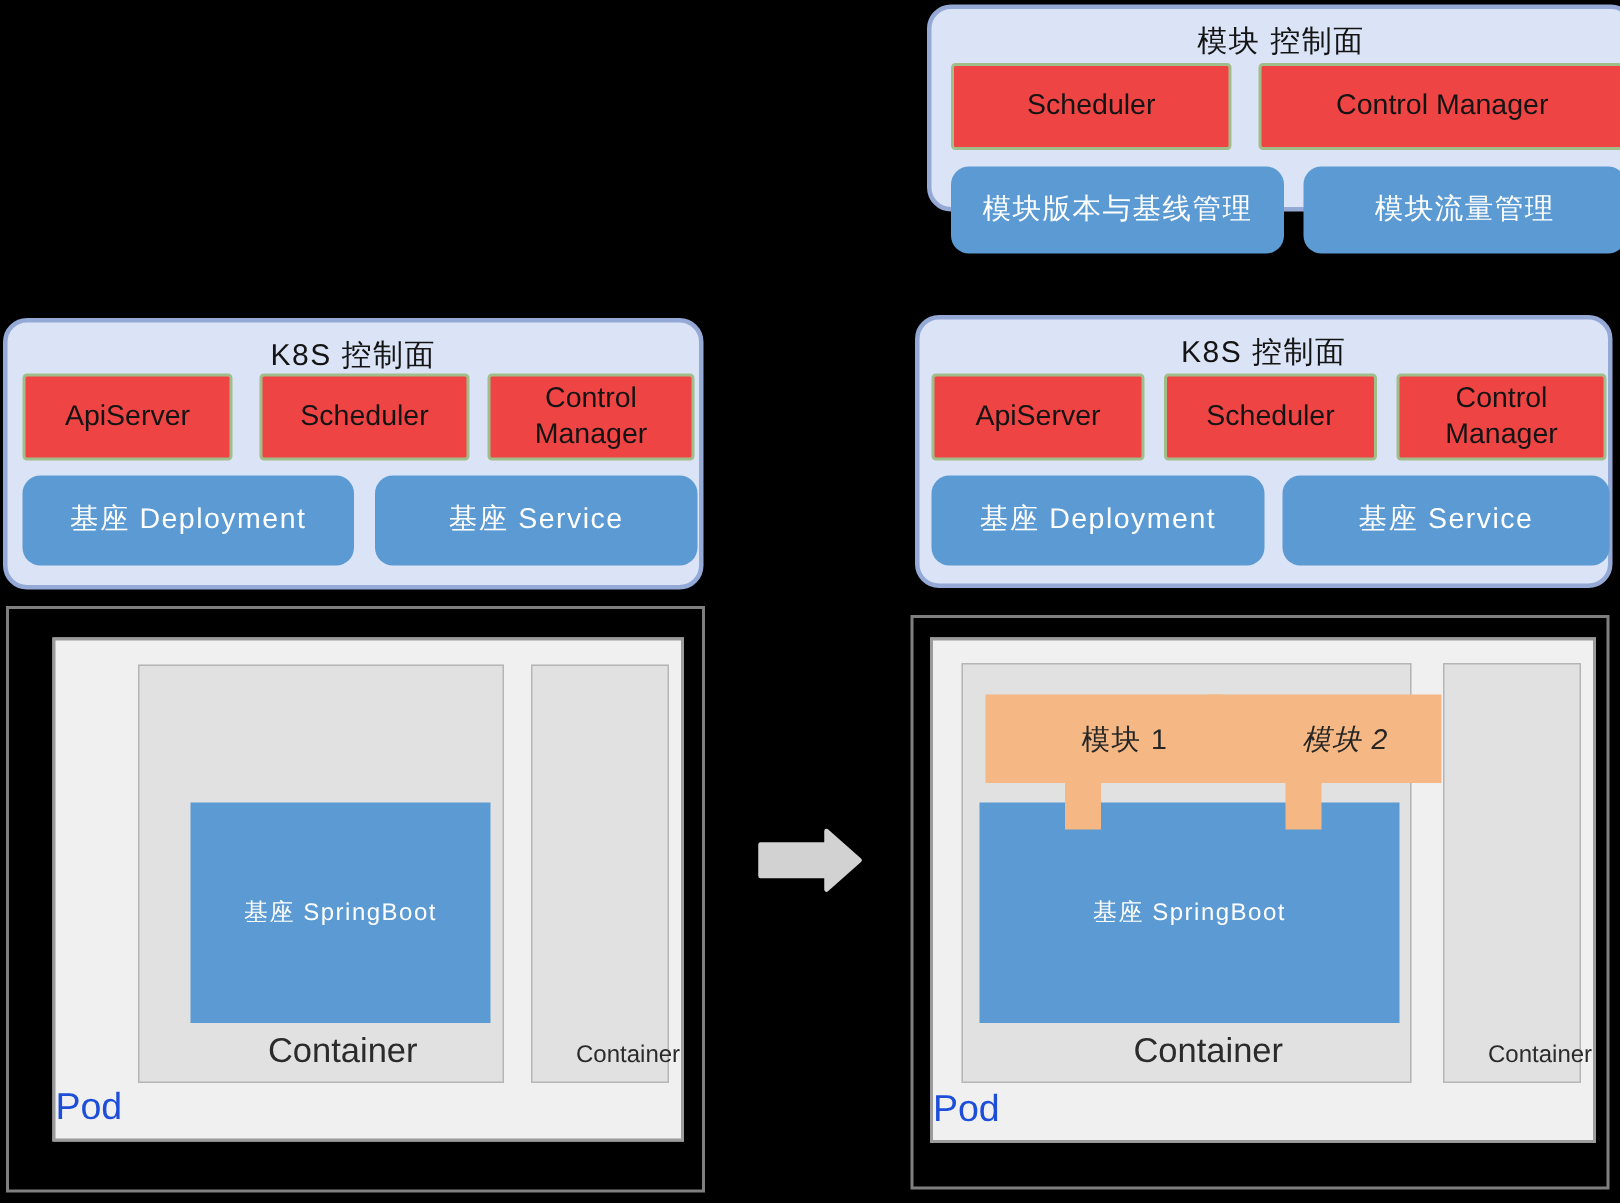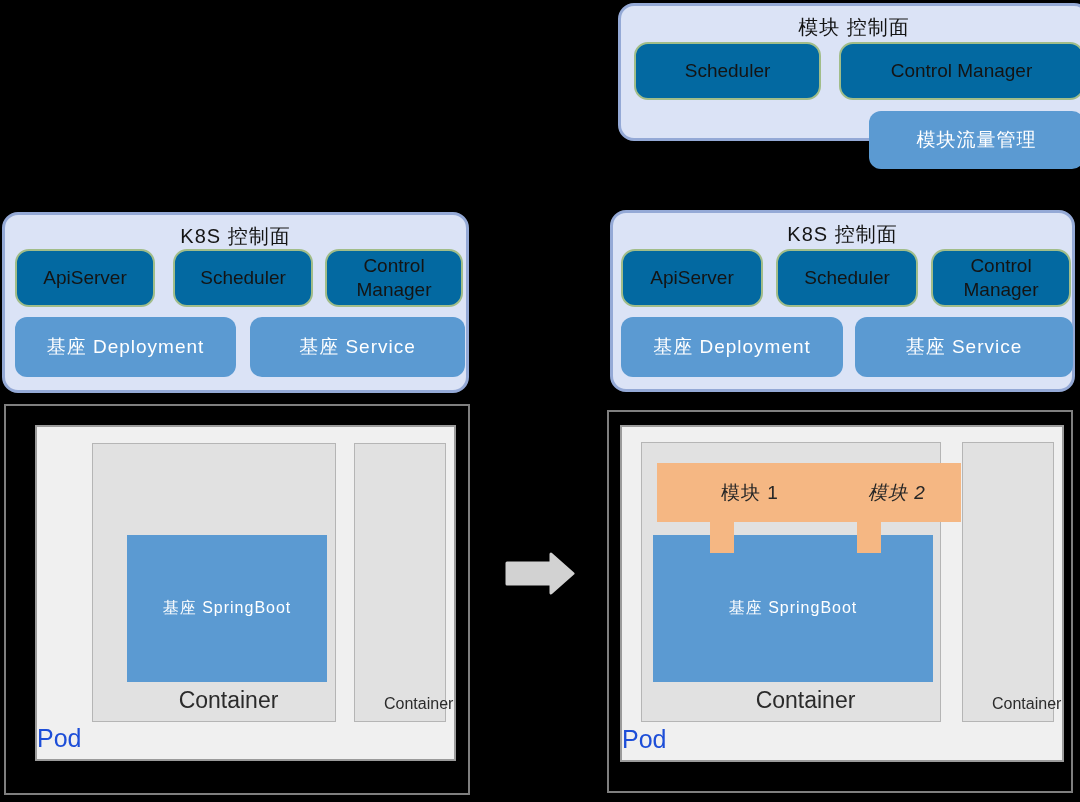--- a/index.html
+++ b/index.html
@@ -19,21 +19,21 @@
   }
   .panel-title{
     position:absolute;left:0;right:0;top:8px;
     text-align:center;font-size:20px;color:#141414;letter-spacing:1px;
   }
   .chip{
     position:absolute;display:flex;align-items:center;justify-content:center;
     text-align:center;box-sizing:border-box;line-height:1.25;
   }
   .chip.green{
-    background:#0369a1;border:2px solid #a1bd89;border-radius:14px;
+    background:#ef4444;border:2px solid #a1bd89;border-radius:3px;
     font-size:19px;color:#141414;padding:0 10px;text-align:center;
   }
   .chip.blue{
     background:#5b9ad2;border-radius:12px;
     font-size:19px;color:#ffffff;letter-spacing:1px;
   }
   
   .node{
     position:absolute;background:#000;
     border:2px solid #7f7f7f;box-sizing:border-box;
@@ -67,20 +67,21 @@
   }
   .module-stem{position:absolute;background:#f5b783;}
 </style>
 </head>
 <body>
 
 <section class="panel" style="left:618px;top:3px;width:472px;height:138px;padding-left:18px;">
   <div class="panel-title">模块 控制面</div>
   <div class="chip green" style="left:13px;top:36px;width:187px;height:58px;">Scheduler</div>
   <div class="chip green" style="left:218px;top:36px;width:245px;height:58px;">Control Manager</div>
+  <div class="chip blue" style="left:13px;top:105px;width:222px;height:58px;">模块版本与基线管理</div>
   <div class="chip blue" style="left:248px;top:105px;width:215px;height:58px;">模块流量管理</div>
 </section>
 
 <section class="panel" style="left:2px;top:212px;width:467px;height:181px;">
   <div class="panel-title">K8S 控制面</div>
   <div class="chip green" style="left:10px;top:34px;width:140px;height:58px;">ApiServer</div>
   <div class="chip green" style="left:168px;top:34px;width:140px;height:58px;">Scheduler</div>
   <div class="chip green" style="left:320px;top:34px;width:138px;height:58px;">Control Manager</div>
   <div class="chip blue" style="left:10px;top:102px;width:221px;height:60px;">基座 Deployment</div>
   <div class="chip blue" style="left:245px;top:102px;width:215px;height:60px;">基座 Service</div>

